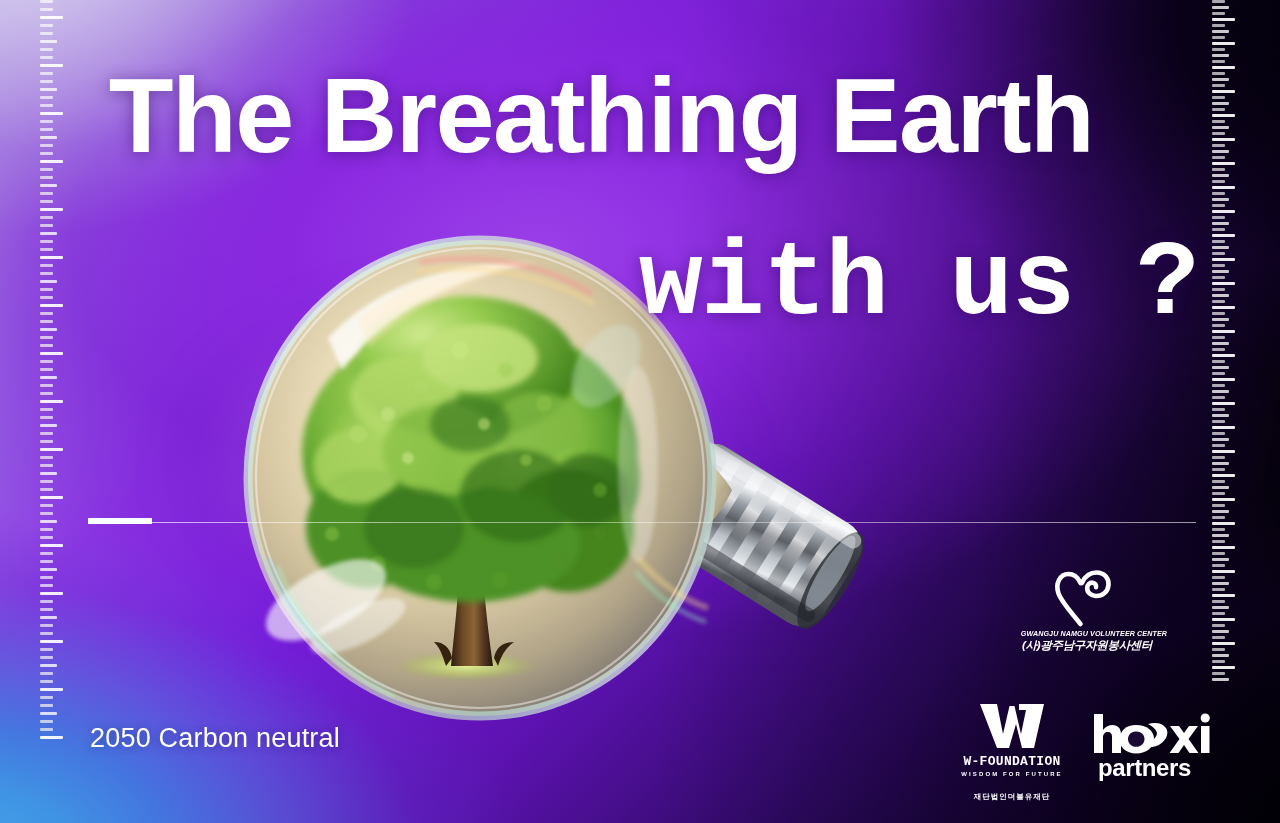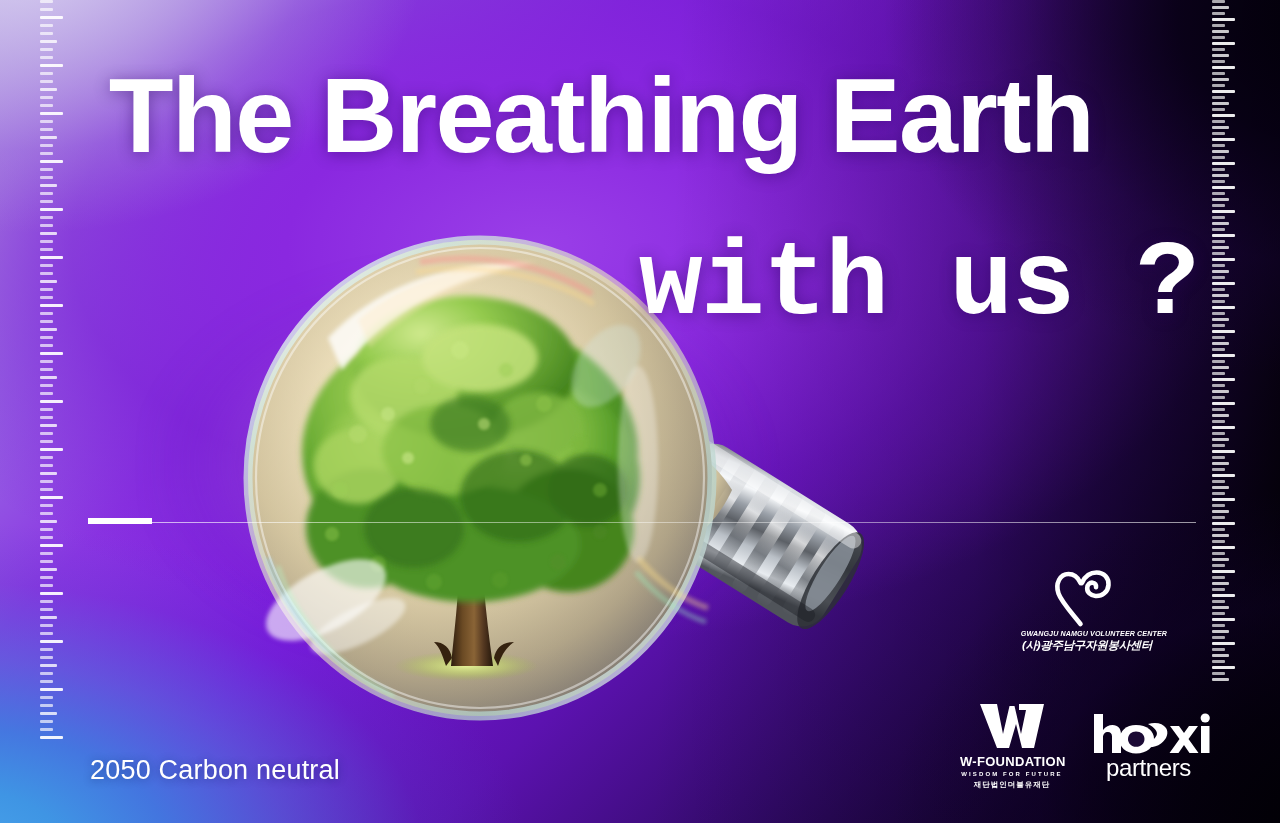--- a/index.html
+++ b/index.html
@@ -164,21 +164,21 @@
     width: 64px;
     height: 6px;
     background: #ffffff;
     pointer-events: none;
   }
 
   
   .tagline {
     position: absolute;
     left: 90px;
-    top: 755px;
+    top: 723px;
     font-size: 27px;
     color: #ffffff;
     letter-spacing: 0.2px;
     text-shadow: 0 1px 8px rgba(10,30,90,0.45);
   }
 
   
   .logo-volunteer {
     position: absolute;
     left: 1022px;
@@ -216,53 +216,54 @@
     color: #ffffff;
   }
   .logo-w .w-mark { display: block; margin: 0 auto; }
   .logo-w .w-name {
     display: block;
     font-size: 13px;
     font-weight: 700;
     letter-spacing: 0.3px;
     margin-top: 2px;
     white-space: nowrap;
+    font-family: Liberation Mono, monospace;
   }
   .logo-w .w-sub {
     display: block;
     font-size: 6px;
     font-weight: 700;
     letter-spacing: 2.1px;
     margin-top: 2px;
     white-space: nowrap;
   }
   .logo-w .w-ko {
     display: block;
     font-size: 7.5px;
     font-weight: 700;
     letter-spacing: 1px;
-    margin-top: 3px;
+    margin-top: 15px;
     white-space: nowrap;
   }
 
   .logo-hooxi {
     position: absolute;
     left: 1092px;
     top: 712px;
     width: 120px;
     color: #ffffff;
   }
   .logo-hooxi .hooxi-mark { display: block; }
   .logo-hooxi .hooxi-sub {
     display: block;
     font-size: 24px;
-    font-weight: 400;
+    font-weight: 700;
     letter-spacing: -0.4px;
     margin-top: -2px;
-    margin-left: 14px;
+    margin-left: 6px;
   }
 </style>
 </head>
 <body>
 
 <div id="poster">
 
   <div class="bg-base"></div>
   <div class="bg-blue"></div>
   <div class="bg-lav"></div>

